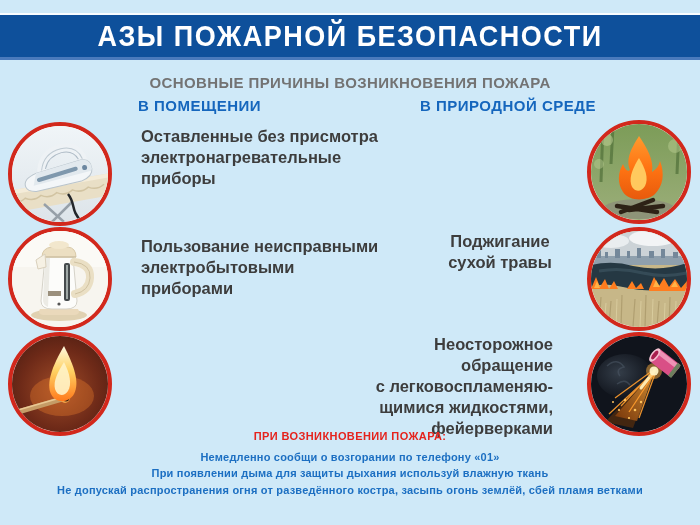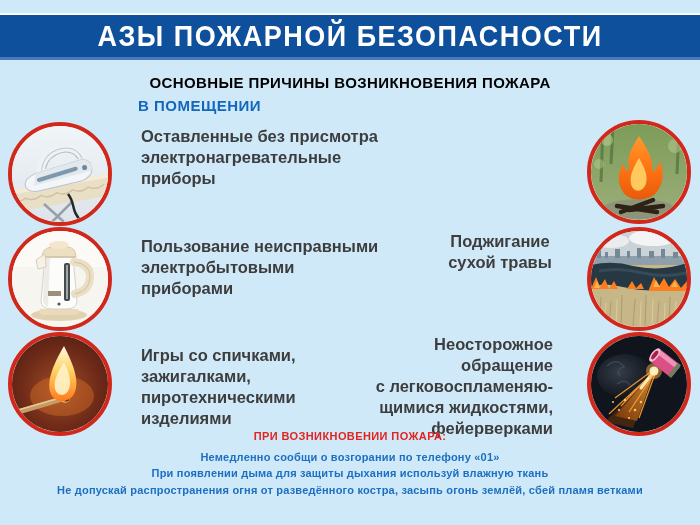--- a/index.html
+++ b/index.html
@@ -15,21 +15,21 @@
     border-top:2px solid #fafdff;
     border-bottom:3px solid #4a7abc;
     display:flex;align-items:center;justify-content:center;
   }
   .banner-title{
     color:#ffffff;font-size:27px;font-weight:bold;letter-spacing:1.5px;
     transform:scaleY(1.08);white-space:nowrap;
   }
   .subtitle{
     position:absolute;top:74px;left:0;width:100%;text-align:center;
-    color:#000000;font-size:15px;font-weight:bold;letter-spacing:.4px;
+    color:#737373;font-size:15px;font-weight:bold;letter-spacing:.4px;
   }
   .col-head{
     position:absolute;top:97px;color:#1566bd;font-size:15px;
     font-weight:bold;letter-spacing:.5px;white-space:nowrap;
   }
   .col-head.indoor{left:138px;}
   .col-head.outdoor{left:420px;}
   
   .photo{
     position:absolute;width:96px;height:96px;border-radius:50%;
@@ -66,20 +66,21 @@
 
 <div class="poster">
 
   <div class="banner">
     <div class="banner-title">АЗЫ ПОЖАРНОЙ БЕЗОПАСНОСТИ</div>
   </div>
 
   <div class="subtitle">ОСНОВНЫЕ ПРИЧИНЫ ВОЗНИКНОВЕНИЯ ПОЖАРА</div>
 
   <div class="col-head indoor">В ПОМЕЩЕНИИ</div>
+  <div class="col-head outdoor">В ПРИРОДНОЙ СРЕДЕ</div>
 
   <div class="photo ph-l1">
     <svg viewBox="0 0 96 96">
       <defs>
         <linearGradient id="ibg" x1="0" y1="0" x2="0" y2="1">
           <stop offset="0" stop-color="#f0f5f8"></stop>
             <stop offset="1" stop-color="#dde4e9"></stop>
         </linearGradient>
       </defs>
       <rect width="96" height="96" fill="url(#ibg)"></rect>
@@ -251,24 +252,20 @@
       </g>
     </svg>
   </div>
 
   <div class="cause c-l2">Пользование неисправными
 электробытовыми
 приборами</div>
   <div class="cause c-l1">Оставленные без присмотра
 электронагревательные
 приборы</div>
-  <div class="cause c-l3">Игры со спичками,
-зажигалками,
-пиротехническими
-изделиями</div>
   <div class="cause c-r2">Поджигание
 сухой травы</div>
   <div class="cause c-r3">Неосторожное
 обращение
 с легковоспламеняю-
 щимися жидкостями,
 фейерверками</div>
 
   <div class="footer-head">ПРИ ВОЗНИКНОВЕНИИ ПОЖАРА:</div>
   <div class="footer-lines">

